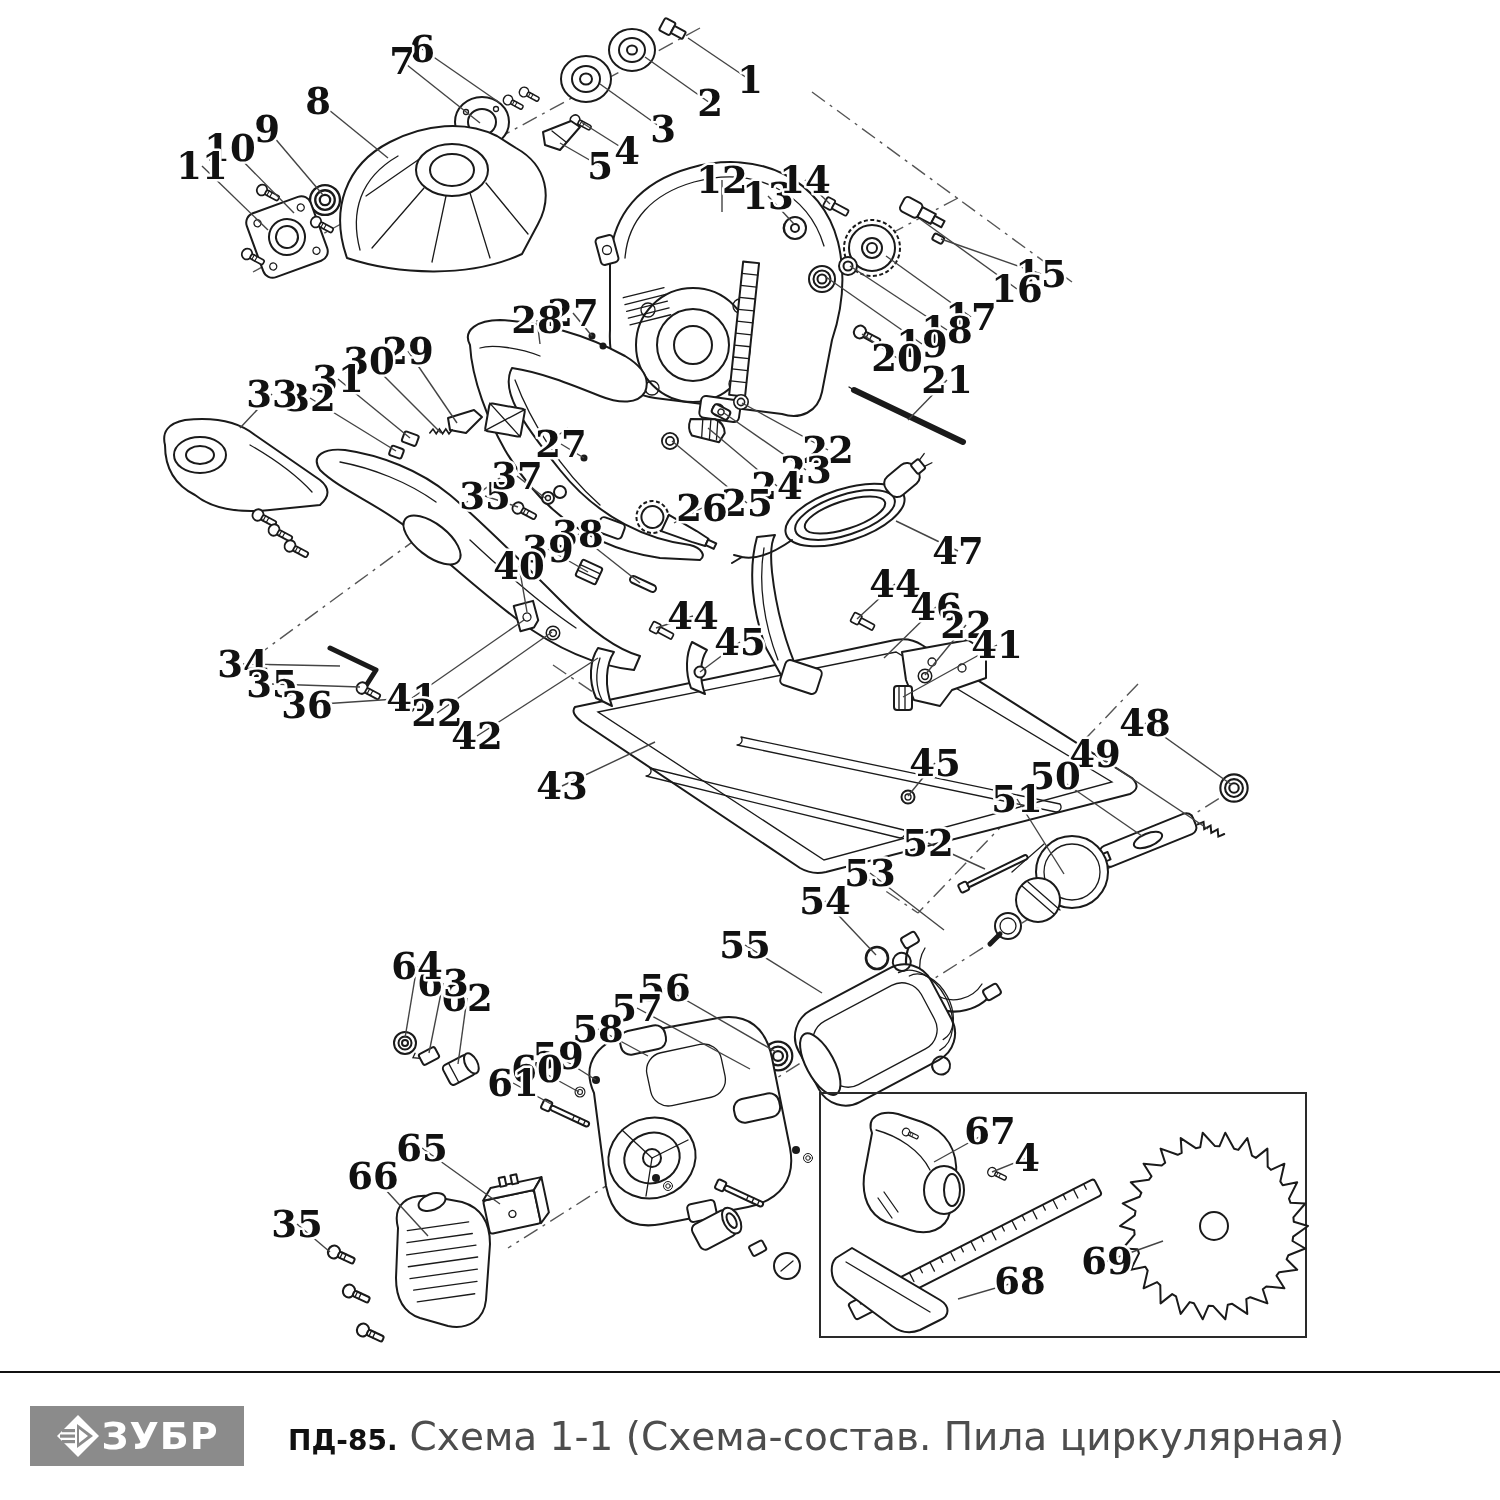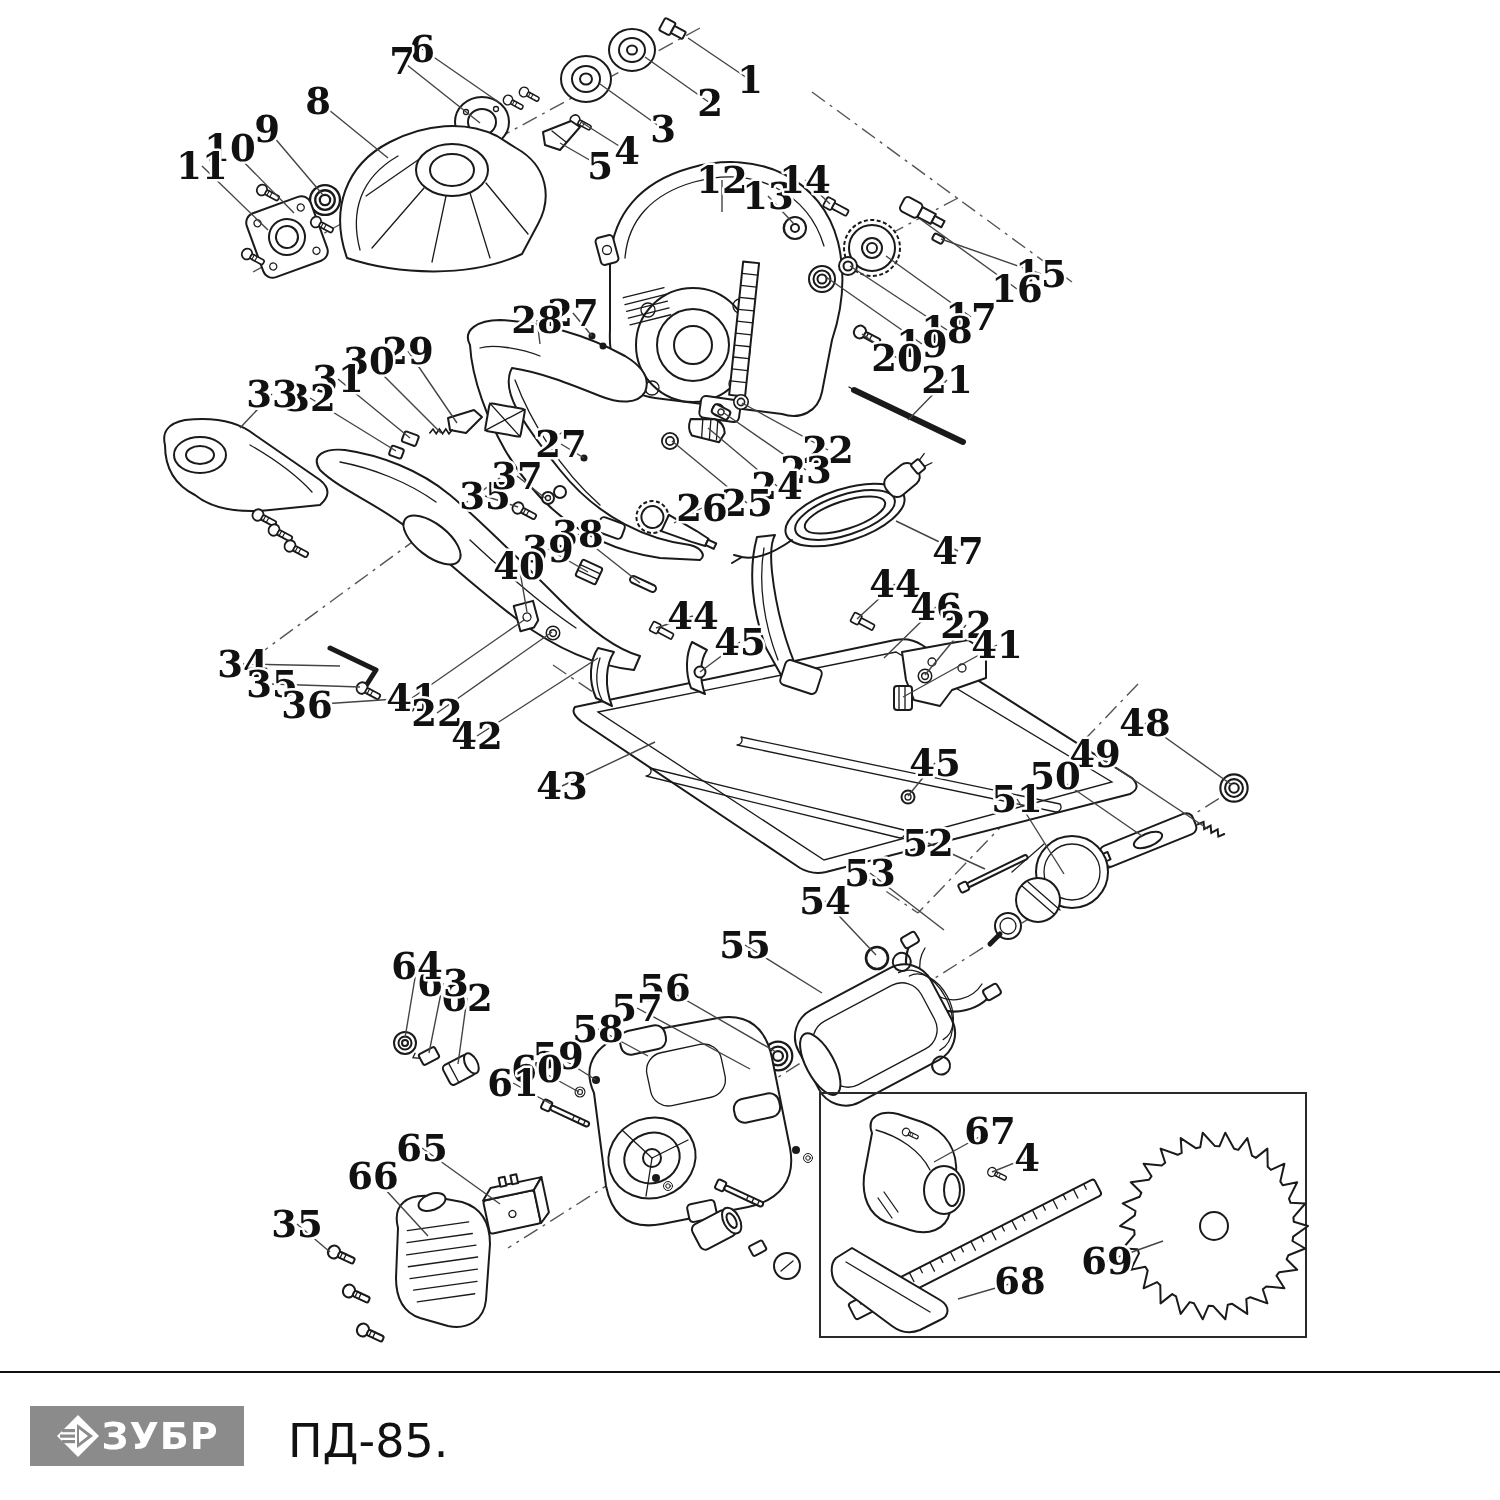--- a/index.html
+++ b/index.html
@@ -11,21 +11,21 @@
   .thin{fill:none;stroke:#1a1a1a;stroke-width:1.3;stroke-linecap:round;}
   .solid{fill:#1a1a1a;stroke:none;}
   .leader{stroke:#444;stroke-width:1.4;}
   .dashdot{stroke:#555;stroke-width:1.4;fill:none;stroke-dasharray:16 6 3 6;}
   .teeth{fill:#fff;stroke:#1a1a1a;stroke-width:2;stroke-dasharray:4 2.5;}
   #footer-rule{position:absolute;left:0;top:1371px;width:1500px;height:2px;background:#111;}
   #logo{position:absolute;left:30px;top:1406px;width:214px;height:60px;
         display:flex;align-items:center;justify-content:center;}
   #logo .brand{color:#fff;font-weight:800;font-size:38px;letter-spacing:1px;}
   #caption{position:absolute;left:288px;top:1414px;height:52px;display:flex;align-items:baseline;gap:12px;white-space:nowrap;}
-  #caption .model{font-size:46px;font-weight:normal;color:#111;}
+  #caption .model{font-size:28px;font-weight:bold;color:#111;}
   #caption .rest{font-size:39px;font-weight:normal;}
 </style>
 </head>
 <body>
 
 
 
 <svg id="diagram" width="1500" height="1371" viewBox="0 0 1500 1371" xmlns="http://www.w3.org/2000/svg">
 
   <defs>
@@ -668,16 +668,17 @@
     <rect x="7" y="16" width="13" height="3.2" fill="#8b8b8b"></rect>
     <rect x="5" y="21.5" width="15" height="3.2" fill="#8b8b8b"></rect>
     <rect x="7" y="27" width="13" height="3.2" fill="#8b8b8b"></rect>
     <polygon points="22,11 38,23 22,35" fill="#8b8b8b"></polygon>
     <polygon points="24,16 33,23 24,30" fill="#ffffff"></polygon>
   </svg>
   <span class="brand">ЗУБР</span>
 </div>
 <div id="caption">
   <span class="model" style="color: rgb(17, 17, 17);">ПД-85.</span>
+  <span class="rest" style="color: rgb(77, 77, 77);">Схема 1-1 (Схема-состав. Пила циркулярная)</span>
 </div>
 
 
 
 
 </body></html>

